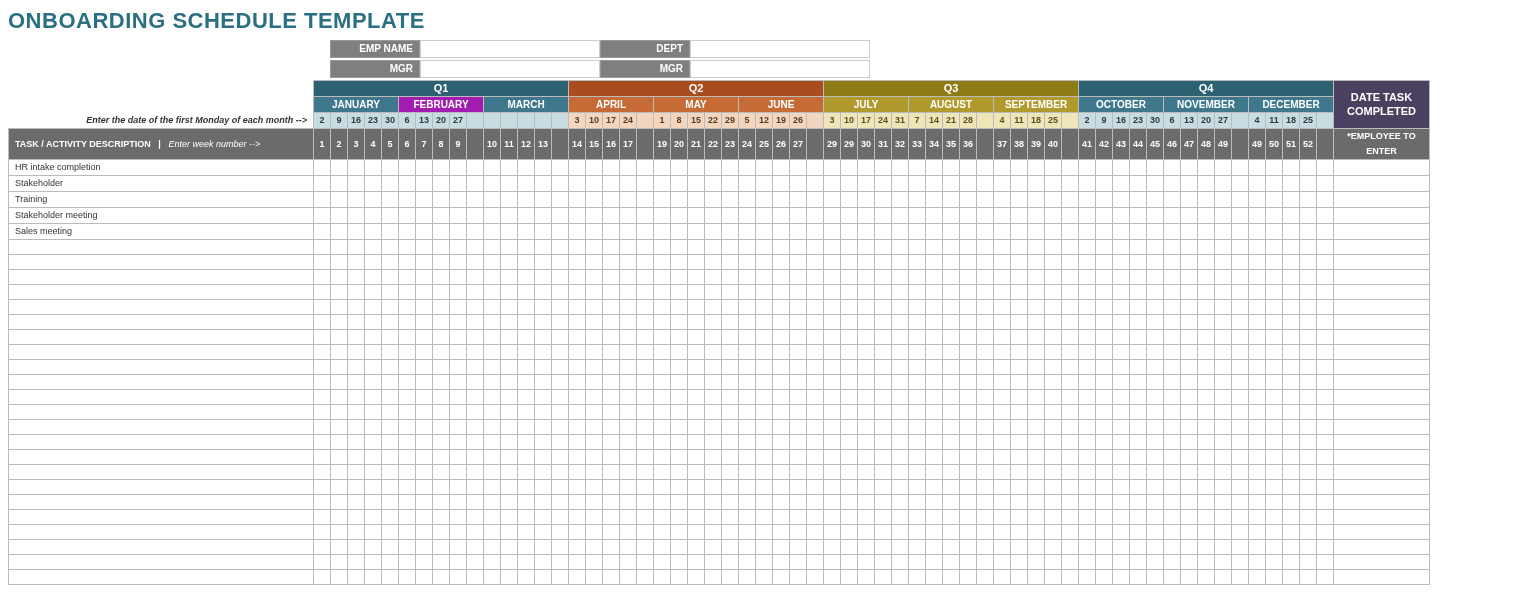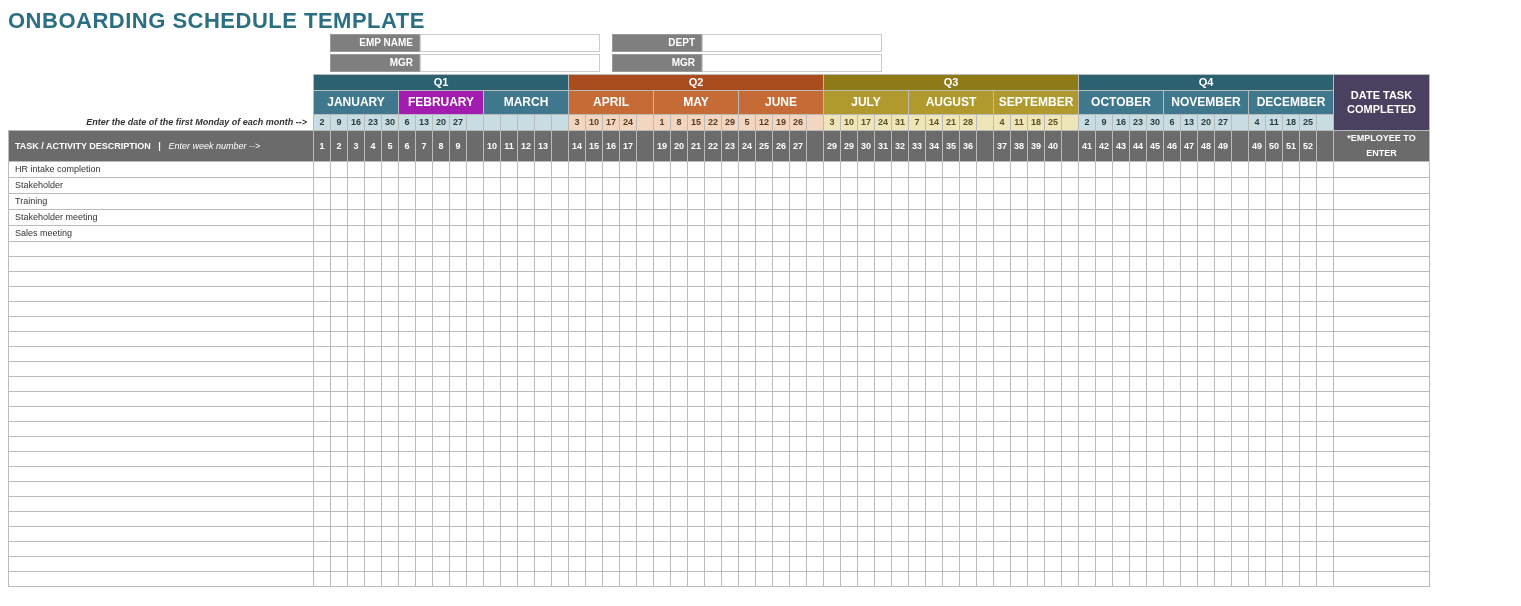--- a/index.html
+++ b/index.html
@@ -1,25 +1,25 @@
 <!DOCTYPE html>
 <html><head>
 <meta charset="utf-8">
 <style>
 *{box-sizing:border-box;margin:0;padding:0;font-family:Arial,Helvetica,sans-serif}
 body{background:#fff;padding:8px;font-size:10px;color:#333}
-.title{color:#2b6f83;font-size:22px;font-weight:700;letter-spacing:.5px;}
-.hdr-forms{display:flex;gap:12px;margin-left:322px;margin-bottom:2px}
+.title{color:#2b6f83;font-size:22px;font-weight:700;letter-spacing:.5px;margin-bottom:6px}
+.hdr-forms{display:flex;gap:0;margin-left:322px;margin-bottom:2px}
 .form-group{display:flex}
 .form-label{background:#7f7f7f;color:#fff;font-weight:700;text-align:right;padding:2px 6px;border:1px solid #999;font-size:10px;width:90px;display:flex;align-items:center;justify-content:flex-end;line-height:1}
 .form-input{background:#fff;border:1px solid #ccc;width:180px;height:18px}
 table{border-collapse:collapse;table-layout:fixed}
 th,td{border:1px solid #bbb;padding:0;text-align:center;font-size:9px;height:15px;line-height:15px;overflow:hidden}
 .q-row th{color:#fff;font-weight:700;font-size:11px;height:16px}
-.m-row th{color:#fff;font-weight:700;font-size:12px;height:24px}
+.m-row th{color:#fff;font-weight:700;font-size:10px;height:16px}
 .d-row th{font-weight:700;font-size:9px;height:16px}
 .meta-row th{background:#6b6b6b;color:#fff;font-size:9px;font-weight:700;height:16px}
 .tasks-col{width:305px;text-align:left;padding-left:6px}
 .date-hint{font-style:italic;text-align:right;padding-right:6px;font-size:9px;background:#fff;border:none}
 .task-label{background:#6b6b6b;color:#fff;font-weight:700;padding-left:6px;text-align:left}
 .task-label span{font-style:italic;font-weight:400}
 .wk{width:17px}
 .body-row td{height:15px;background:#fff}
 .body-row td.tasks-col{text-align:left;padding-left:6px}
 .q1{background:#2c6171}.q2{background:#a94d1f}.q3{background:#8e7b18}.q4{background:#2c6171}

